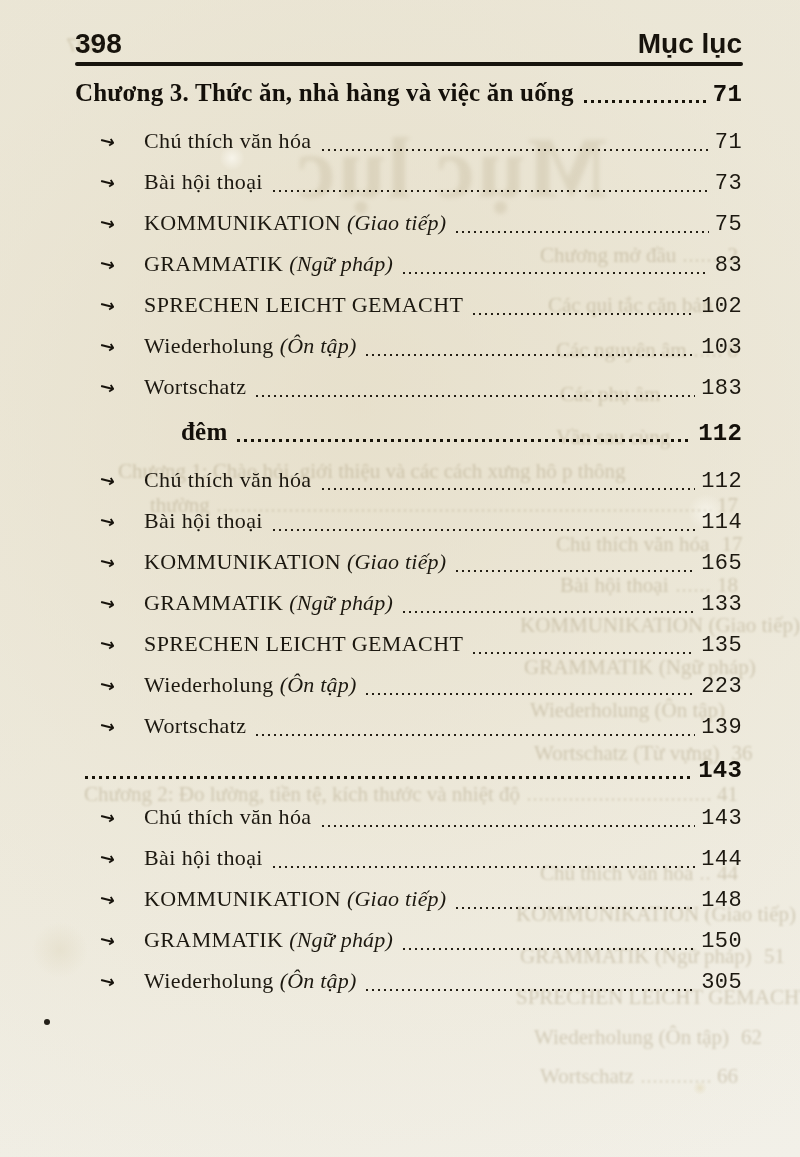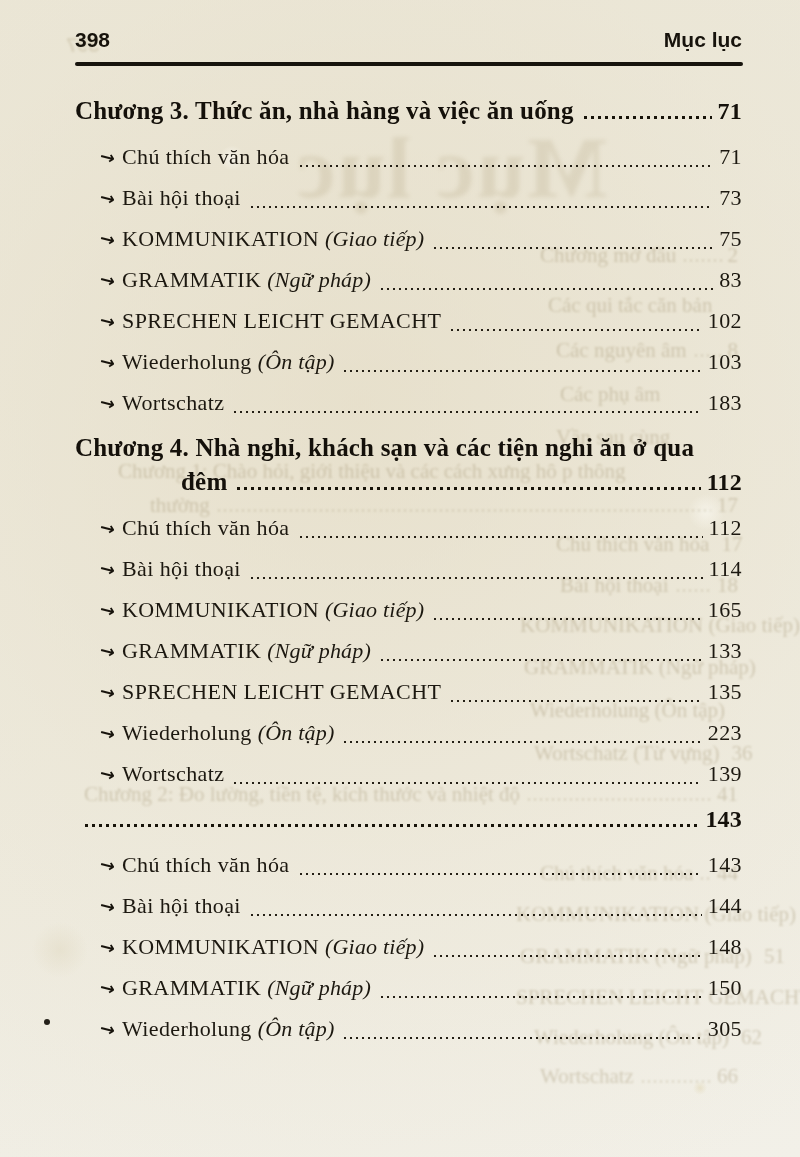--- a/index.html
+++ b/index.html
@@ -41,55 +41,55 @@
     white-space:nowrap;line-height:26px;
   }
   .bleed-line .bl-leader{flex:1;height:4px;margin:0 6px;
     background:radial-gradient(circle,#998a66 1px,transparent 1.2px) left bottom/6px 3px repeat-x;}
   
   .content-layer{position:absolute;inset:0;z-index:2;}
   .running-head{
     position:absolute;top:28px;left:75px;right:58px;
     display:flex;justify-content:space-between;align-items:flex-end;
     font-family:"Liberation Sans","DejaVu Sans",sans-serif;
-    font-weight:bold;font-size:21px;letter-spacing:0px;color:#17130c;
+    font-weight:bold;font-size:28px;letter-spacing:0px;color:#17130c;
   }
   .head-rule{
     position:absolute;top:62px;left:75px;width:668px;height:4px;
     background:#17140d;border-radius:2px;
   }
-  .toc{position:absolute;top:94px;left:75px;right:58px;}
+  .toc{position:absolute;top:76px;left:75px;right:58px;}
   .section .items{margin-top:8px;margin-bottom:8px;}
   .chapter-row,.chapter-line1{
     font-weight:bold;font-size:25px;line-height:34px;letter-spacing:.2px;color:#14100a;
   }
   .chapter-row{display:flex;align-items:baseline;}
   .chapter-line1{white-space:nowrap;}
   .sec-gap{margin-top:6px;}
   .item-row{
     display:flex;align-items:baseline;height:41px;line-height:41px;
     font-size:22px;letter-spacing:.4px;color:#1c1810;
   }
   .bullet{
     flex:0 0 auto;margin-left:25px;width:22px;
     font-family:"DejaVu Sans",sans-serif;font-weight:bold;font-size:18px;
     display:inline-block;transform:rotate(14deg);color:#17130c;
   }
-  .item-label{white-space:nowrap;}
+  .item-label{margin-left:22px;white-space:nowrap;}
   .chapter-row .item-label{margin-left:0;}
   .note{font-style:italic;letter-spacing:.2px;}
   .leader{
     flex:1 1 auto;height:4px;margin:0 6px 9px 8px;align-self:flex-end;
     background:radial-gradient(circle,#241f15 1.1px,transparent 1.35px) left bottom/6px 4px repeat-x;
   }
   .leader.bold-dots{
     height:5px;margin-bottom:8px;
     background:radial-gradient(circle,#171309 1.6px,transparent 1.85px) left bottom/7px 5px repeat-x;
   }
-  .pagenum{flex:0 0 auto;font-size:22px;text-align:left;}
+  .pagenum{flex:0 0 auto;font-size:22px;text-align:left;font-family:Liberation Mono, monospace;}
   .chapter-row .pagenum{font-weight:bold;font-size:24px;}
   .indent-label{margin-left:106px;font-weight:bold;white-space:nowrap;}
   .ink-speck{
     position:absolute;left:44px;top:1019px;width:6px;height:6px;border-radius:50%;
     background:#242019;z-index:3;
   }
   .bleed-head-num{
     position:absolute;top:34px;left:66px;font-weight:bold;font-size:20px;
     color:#a99a74;opacity:.25;filter:blur(1px);transform:scaleX(-1);
     font-family:"Liberation Sans","DejaVu Sans",sans-serif;z-index:1;
@@ -244,21 +244,20 @@
             </div>
             <div class="item-row">
               <span class="bullet">→</span>
               <span class="item-label">Wortschatz</span>
               <span class="leader"></span>
               <span class="pagenum">183</span>
             </div>
           </div>
         </div>
         <div class="section">
-          <div class="chapter-line1">Chương 4. Nhà nghỉ, khách sạn và các tiện nghi ăn ở qua</div>
           <div class="chapter-row">
             <span class="indent-label">đêm</span>
             <span class="leader bold-dots"></span>
             <span class="pagenum">112</span>
           </div>
           <div class="items">
             <div class="item-row">
               <span class="bullet">→</span>
               <span class="item-label">Chú thích văn hóa</span>
               <span class="leader"></span>

